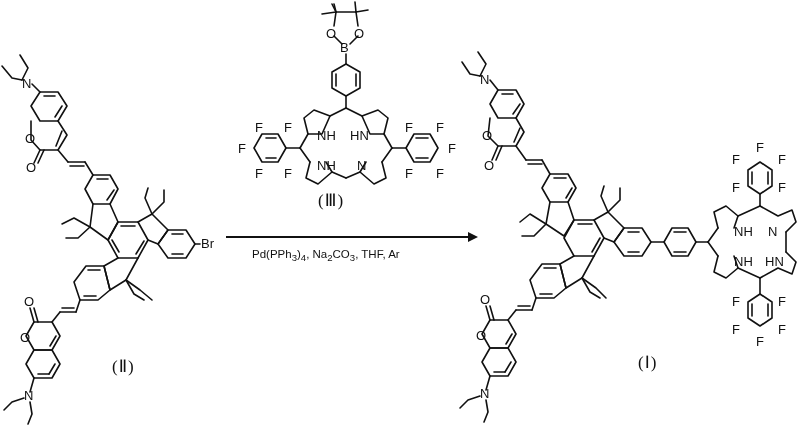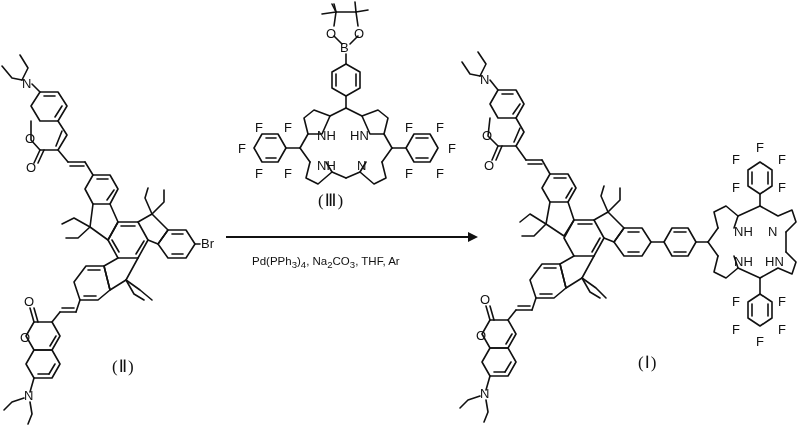--- a/index.html
+++ b/index.html
@@ -2,21 +2,21 @@
 <html><head>
 <meta charset="utf-8">
 <style>
   html, body { margin: 0; padding: 0; background: #ffffff; }
   body { width: 800px; height: 427px; overflow: hidden; position: relative; font-family: "Liberation Sans", sans-serif; color: #111; }
   .scheme { position: absolute; left: 0; top: 0; width: 800px; height: 427px; }
   svg { position: absolute; left: 0; top: 0; }
   svg .bond { stroke: #111; stroke-width: 1.6; fill: none; stroke-linecap: round; stroke-linejoin: round; }
   svg .atom { font-family: "Liberation Sans", sans-serif; font-size: 13px; fill: #111; }
   .label { position: absolute; font-family: "Liberation Serif", serif; font-size: 17px; color: #111; letter-spacing: 1px; }
-  .cond { position: absolute; font-family: "Liberation Sans", sans-serif; font-size: 11.5px; color: #111; white-space: nowrap; margin-top: 7px; }
+  .cond { position: absolute; font-family: "Liberation Sans", sans-serif; font-size: 11.5px; color: #111; white-space: nowrap; }
   .arrow { position: absolute; left: 226px; top: 236px; width: 246px; height: 2px; background: #111; }
   .arrowhead { position: absolute; left: 468px; top: 232px; width: 0; height: 0; border-left: 10px solid #111; border-top: 5px solid transparent; border-bottom: 5px solid transparent; }
 </style>
 </head>
 <body>
 
 <div class="scheme">
 
   <svg width="240" height="427" viewBox="0 0 240 427">
 

